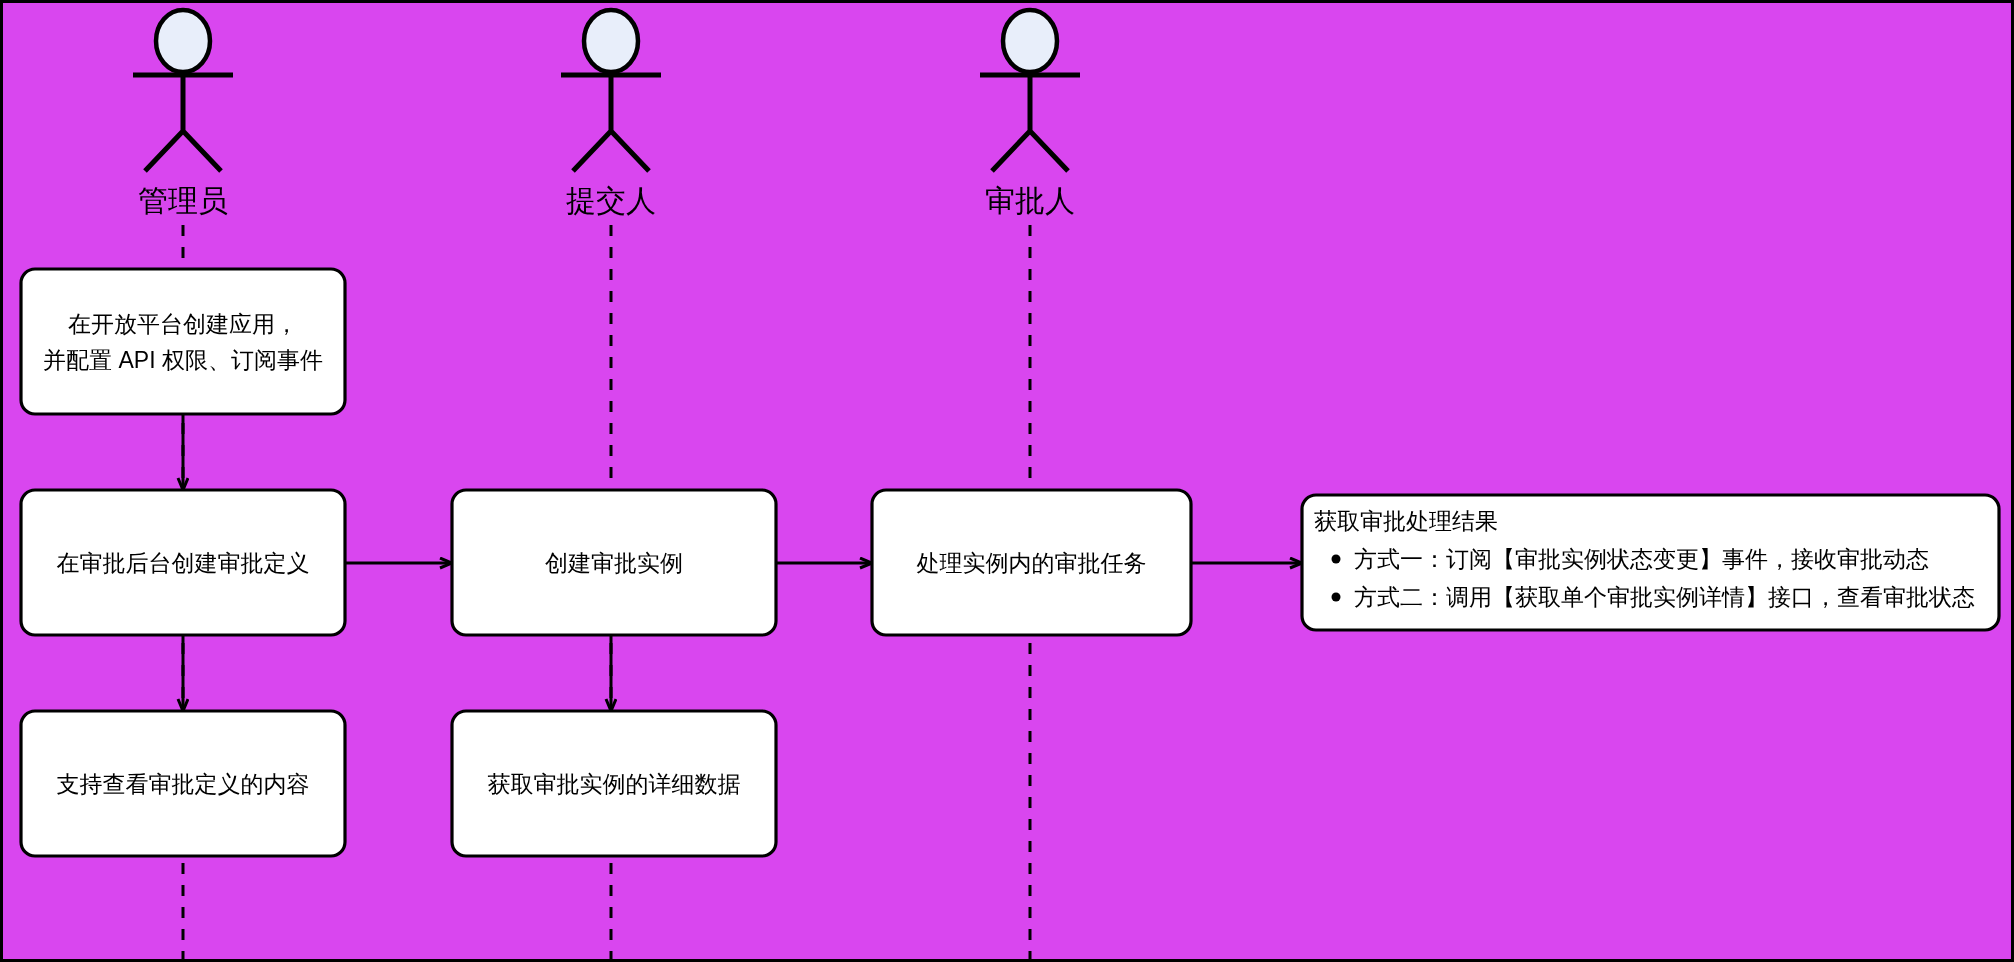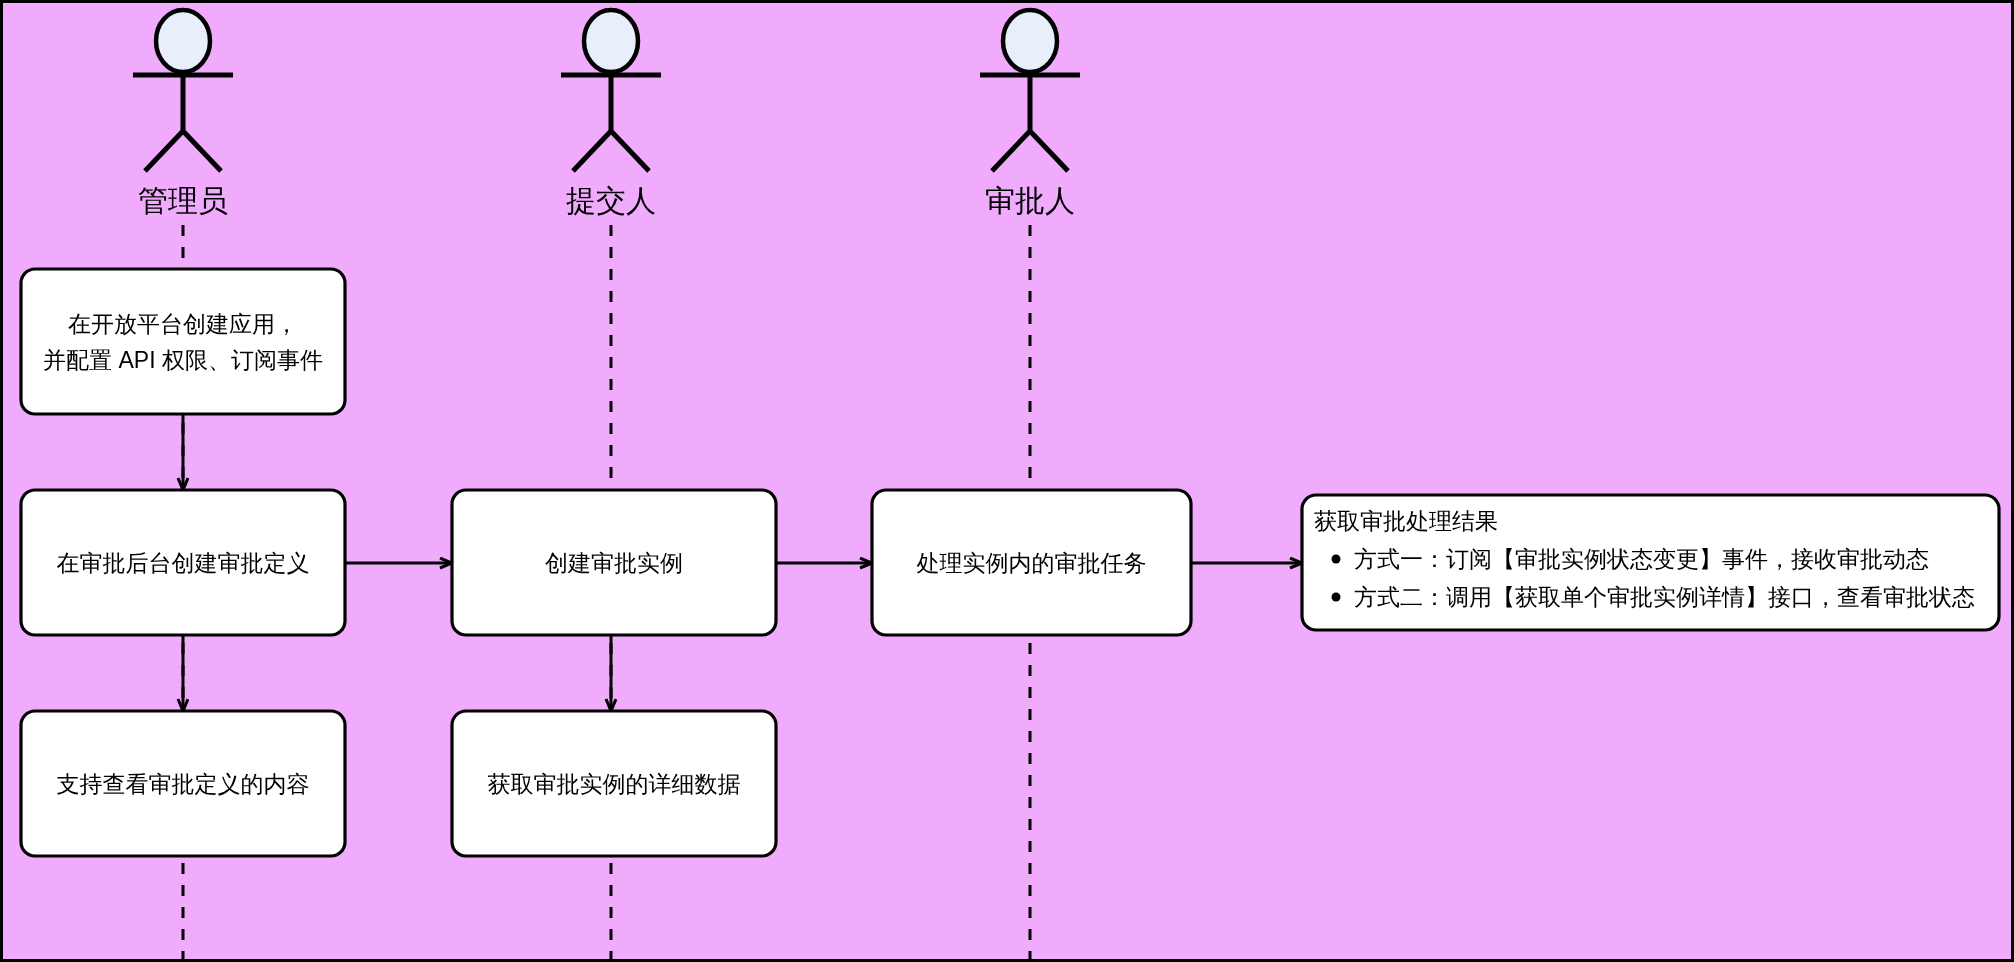--- a/index.html
+++ b/index.html
@@ -1,21 +1,21 @@
 <!DOCTYPE html>
 <html><head>
 <meta charset="utf-8">
 <title>Approval Flow Diagram</title>
 <style>
   html,body{margin:0;padding:0;background:#ffffff;}
   body{font-family:"Liberation Sans","DejaVu Sans",sans-serif;}
   #canvas{
     position:relative;
     width:2014px;height:962px;
-    background:#f0abfc;
+    background:#d946ef;
     border:3px solid #000000;
     box-sizing:border-box;
     overflow:hidden;
   }
   svg#diagram{position:absolute;left:0;top:0;width:2014px;height:962px;display:block;}
   .actor-label{
     font-family:"Liberation Sans","DejaVu Sans",sans-serif;
     font-size:30px;fill:#000000;text-anchor:middle;
   }
   .box-text{

